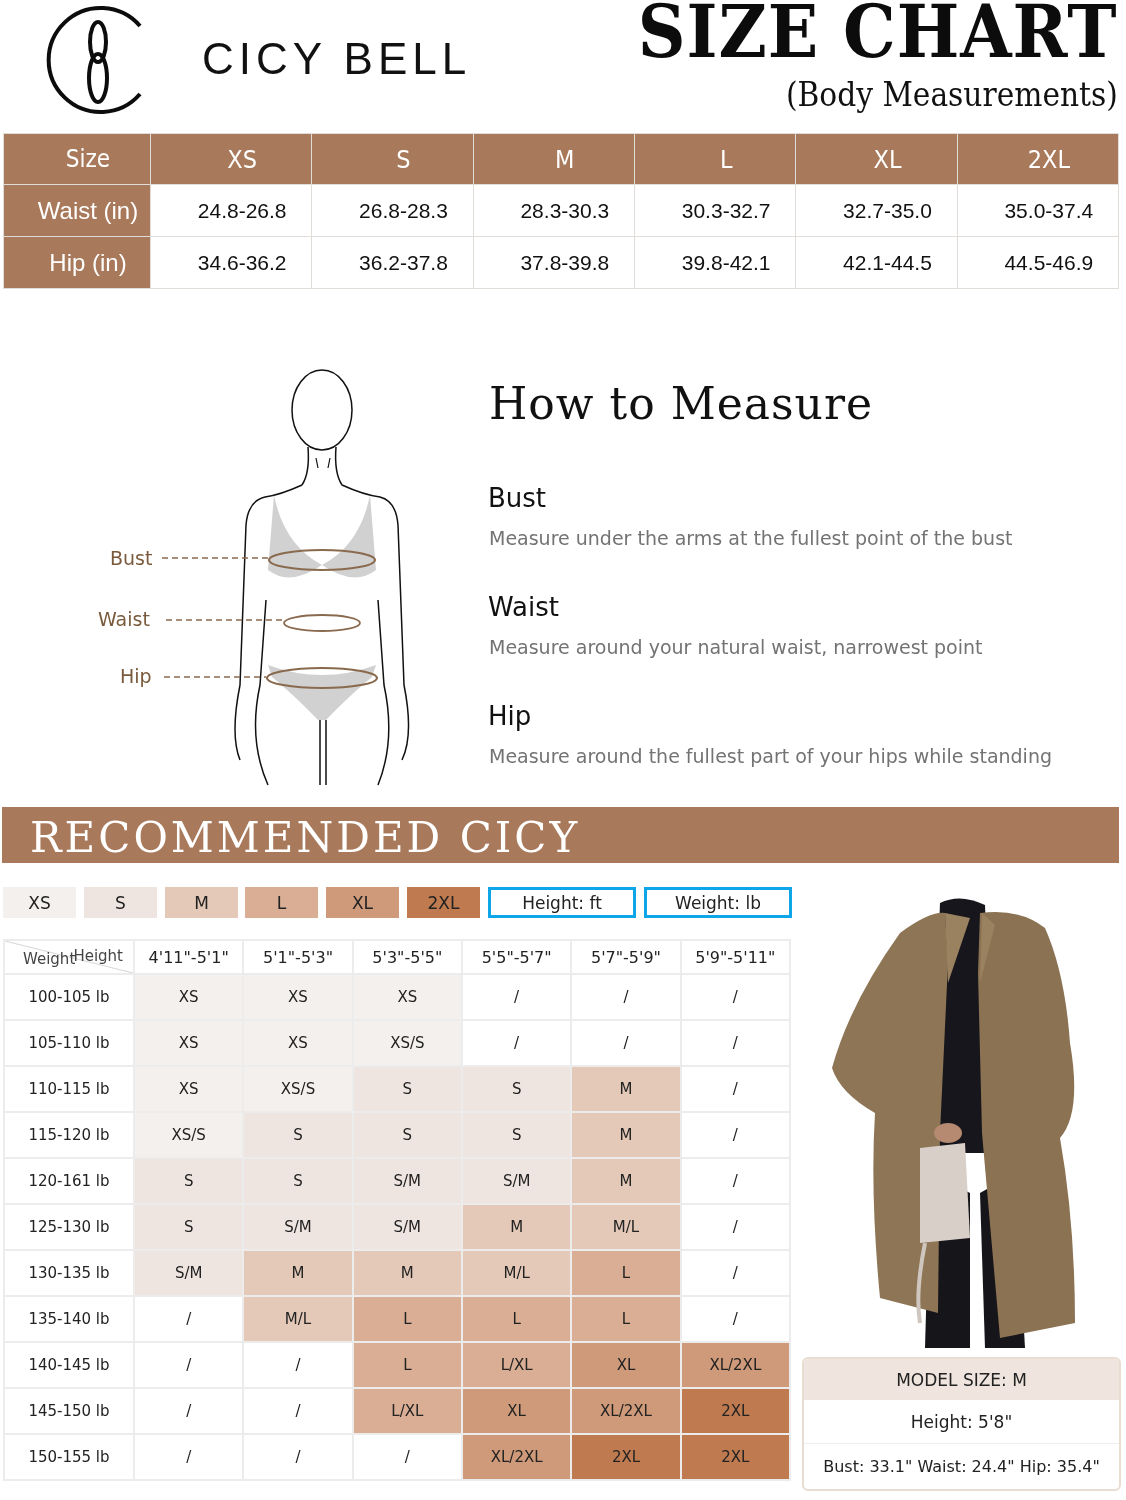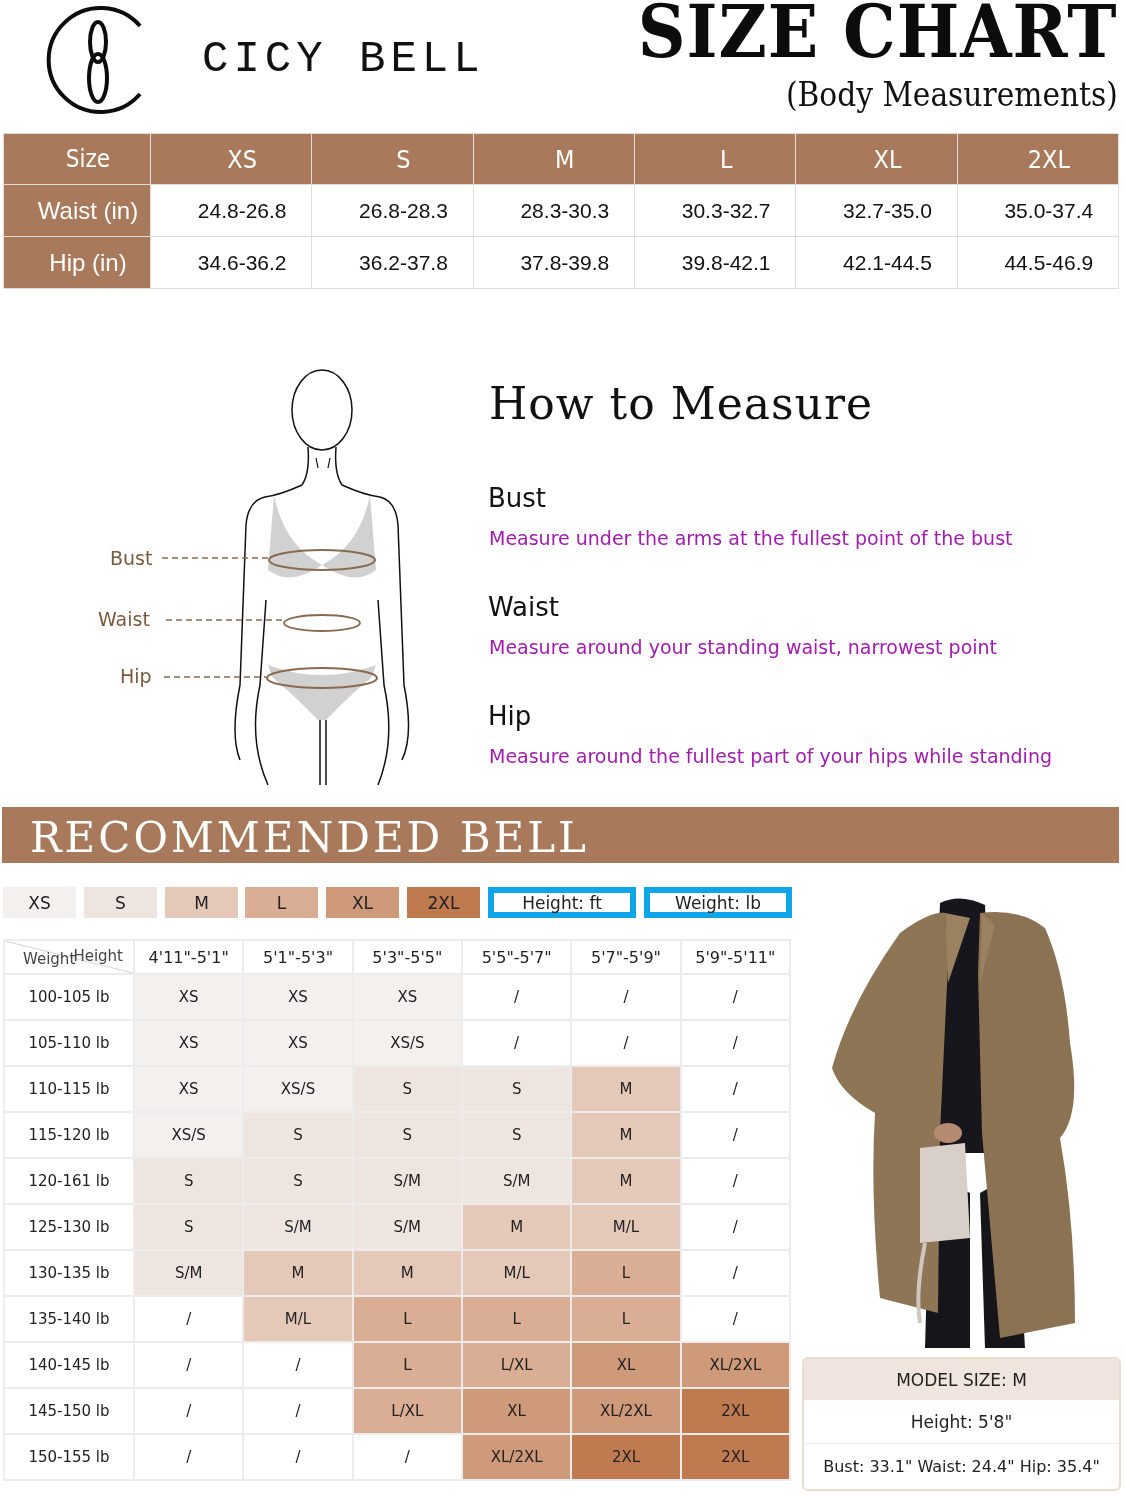--- a/index.html
+++ b/index.html
@@ -1,47 +1,47 @@
 <!DOCTYPE html>
 <html><head>
 <meta charset="utf-8">
 <style>
   * { box-sizing: border-box; margin: 0; padding: 0; }
   html, body { width: 1126px; height: 1500px; background: #fff; overflow: hidden; }
   body { position: relative; font-family: "DejaVu Sans", sans-serif; color: #222; }
 
   
   .logo-mark { position: absolute; left: 40px; top: 4px; width: 116px; height: 112px; }
-  .brand-name { position: absolute; left: 202px; top: 34px; font-family: Liberation Mono, monospace; font-size: 44px; font-weight: 300; letter-spacing: 5px; color: #111; }
+  .brand-name { position: absolute; left: 202px; top: 34px; font-family: Liberation Sans, sans-serif; font-size: 44px; font-weight: 300; letter-spacing: 5px; color: #111; }
   .title-main { position: absolute; right: 8px; top: -4px; font-family: "DejaVu Serif", serif; font-weight: bold; font-size: 72px; letter-spacing: 1px; color: #0c0c0c; line-height: 1; transform: scaleX(0.92); transform-origin: right; }
   .title-sub { position: absolute; right: 8px; top: 78px; font-family: "DejaVu Serif", serif; font-size: 33px; color: #111; line-height: 1; transform: scaleX(0.9); transform-origin: right; }
 
   
   .body-table { position: absolute; left: 3px; top: 133px; width: 1116px; border-collapse: collapse; }
   .body-table td, .body-table th { border: 1px solid #e0dcd8; text-align: center; padding-left: 22px; }
   .body-table th { background: #a8795a; color: #fff; font-family: "DejaVu Sans Condensed", "DejaVu Sans", sans-serif; font-weight: normal; font-size: 25px; height: 51px; }
   .body-table td { font-size: 21px; height: 52px; color: #111; font-family: "Liberation Sans Narrow", "Liberation Sans", sans-serif; }
   .body-table .col-label { width: 147px; background: #a8795a; color: #fff; font-size: 24px; }
 
   
   .figure { position: absolute; left: 90px; top: 365px; width: 340px; height: 425px; }
   .fig-label { position: absolute; font-size: 19px; color: #7a5a3c; }
 
   
   .htm-title { position: absolute; left: 489px; top: 378px; font-family: "DejaVu Serif", serif; font-size: 44px; color: #111; letter-spacing: 1px; }
   .htm-item-title { position: absolute; left: 488px; font-size: 26px; color: #111; }
-  .htm-item-desc { position: absolute; left: 489px; font-size: 19px; color: #a21caf; }
+  .htm-item-desc { position: absolute; left: 489px; font-size: 19px; color: #737373; }
 
   
   .rec-banner { position: absolute; left: 2px; top: 807px; width: 1117px; height: 56px; background: #a8795a; }
   .rec-title { position: absolute; left: 28px; top: 6px; font-family: "DejaVu Serif", serif; font-size: 42px; color: #fff; letter-spacing: 3px; }
 
   
   .legend { position: absolute; top: 887px; height: 31px; display: flex; align-items: center; justify-content: center; font-size: 17px; color: #222; }
-  .legend.box { background: #fff; border: 6px solid #0ea5e9; }
+  .legend.box { background: #fff; border: 3px solid #0ea5e9; }
 
   
   .rec-table { position: absolute; left: 3px; top: 939px; width: 788px; border-collapse: collapse; table-layout: fixed; }
   .rec-table td, .rec-table th { border: 2px solid #ececec; text-align: center; font-size: 15px; color: #222; font-weight: normal; }
   .rec-table th { height: 34px; font-size: 16px; }
   .rec-table td { height: 46px; }
   .rec-table .wcol { width: 130px; }
   .diag { position: relative; background: linear-gradient(to bottom left, transparent calc(50% - 1px), #d6d6d6 50%, transparent calc(50% + 1px)); }
   .diag .h { position: absolute; right: 10px; top: 6px; font-size: 15px; color: #444; }
   .diag .w { position: absolute; left: 18px; bottom: 5px; font-size: 15px; color: #444; }
@@ -129,26 +129,26 @@
   </svg>
   <div class="fig-label" style="left:20px;top:182px;">Bust</div>
   <div class="fig-label" style="left:8px;top:243px;">Waist</div>
   <div class="fig-label" style="left:30px;top:300px;">Hip</div>
 </div>
 
 <div class="htm-title">How to Measure</div>
 <div class="htm-item-title" style="top:483px;">Bust</div>
 <div class="htm-item-desc" style="top:527px;">Measure under the arms at the fullest point of the bust</div>
 <div class="htm-item-title" style="top:592px;">Waist</div>
-<div class="htm-item-desc" style="top:636px;">Measure around your standing waist, narrowest point</div>
+<div class="htm-item-desc" style="top:636px;">Measure around your natural waist, narrowest point</div>
 <div class="htm-item-title" style="top:701px;">Hip</div>
 <div class="htm-item-desc" style="top:745px;">Measure around the fullest part of your hips while standing</div>
 
 <div class="rec-banner">
-  <div class="rec-title">RECOMMENDED BELL</div>
+  <div class="rec-title">RECOMMENDED CICY</div>
 </div>
 
 <div class="legend" style="left:3px;width:73px;background:#f4f0ed;">XS</div>
 <div class="legend" style="left:84px;width:73px;background:#efe5e0;">S</div>
 <div class="legend" style="left:165px;width:73px;background:#e4c9b8;">M</div>
 <div class="legend" style="left:245px;width:73px;background:#d9ae94;">L</div>
 <div class="legend" style="left:326px;width:73px;background:#cf9a79;">XL</div>
 <div class="legend" style="left:407px;width:73px;background:#bf7a50;">2XL</div>
 <div class="legend box" style="left:488px;width:148px;">Height: ft</div>
 <div class="legend box" style="left:644px;width:148px;">Weight: lb</div>

